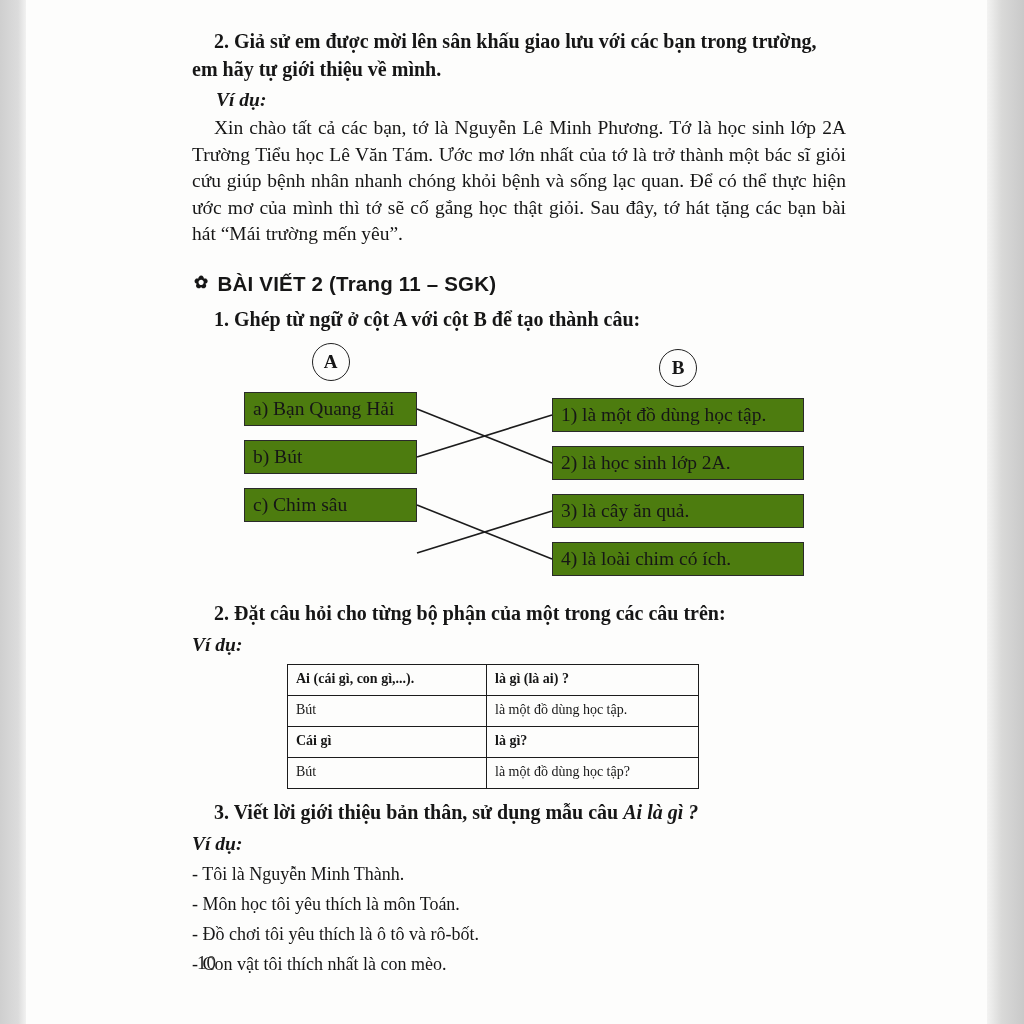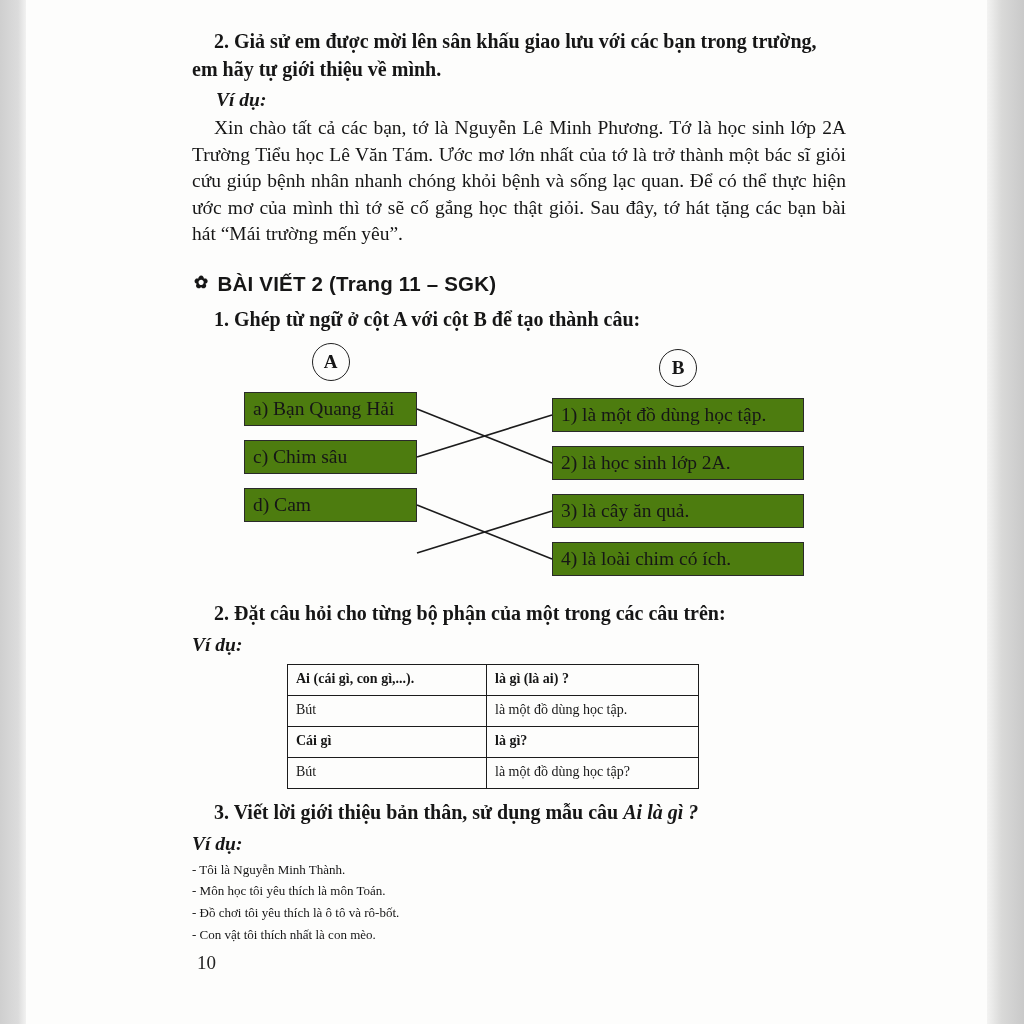--- a/index.html
+++ b/index.html
@@ -98,21 +98,21 @@
     height: 23px;
     white-space: nowrap;
     overflow: hidden;
     margin-top: 31px;
   }
   .qa-table td:first-child { width: 182px; }
   .qa-table .bold td, td.bold { font-weight: bold; }
   .ex3-head { margin-top: 0; }
   .ital { font-style: italic; }
   .li {
-    font-size: 13px;
+    font-size: 18px;
     line-height: 1.68;
     margin: 0;
   }
   .pagenum {
     position: absolute; left: 197px; top: 952px;
     font-size: 19px;
     color: #222;
   }
 </style>
 </head>
@@ -140,22 +140,22 @@
     <div class="match-area">
       <svg class="match-lines" width="602" height="247">
           <line x1="173" y1="66" x2="308" y2="120" stroke="#1c1c1c" stroke-width="1.6"></line>
           <line x1="173" y1="114" x2="308" y2="72" stroke="#1c1c1c" stroke-width="1.6"></line>
           <line x1="173" y1="162" x2="308" y2="216" stroke="#1c1c1c" stroke-width="1.6"></line>
           <line x1="173" y1="210" x2="308" y2="168" stroke="#1c1c1c" stroke-width="1.6"></line>
         </svg>
       <div class="col-a">
         <div class="circle">A</div>
         <div class="mbox">a) Bạn Quang Hải</div>
+        <div class="mbox">b) Bút</div>
         <div class="mbox">c) Chim sâu</div>
-        <div class="mbox">d) Cam</div>
       </div>
       <div class="col-b">
         <div class="circle">B</div>
         <div class="mbox">1) là một đồ dùng học tập.</div>
         <div class="mbox">2) là học sinh lớp 2A.</div>
         <div class="mbox">3) là cây ăn quả.</div>
         <div class="mbox">4) là loài chim có ích.</div>
       </div>
     </div>
 

